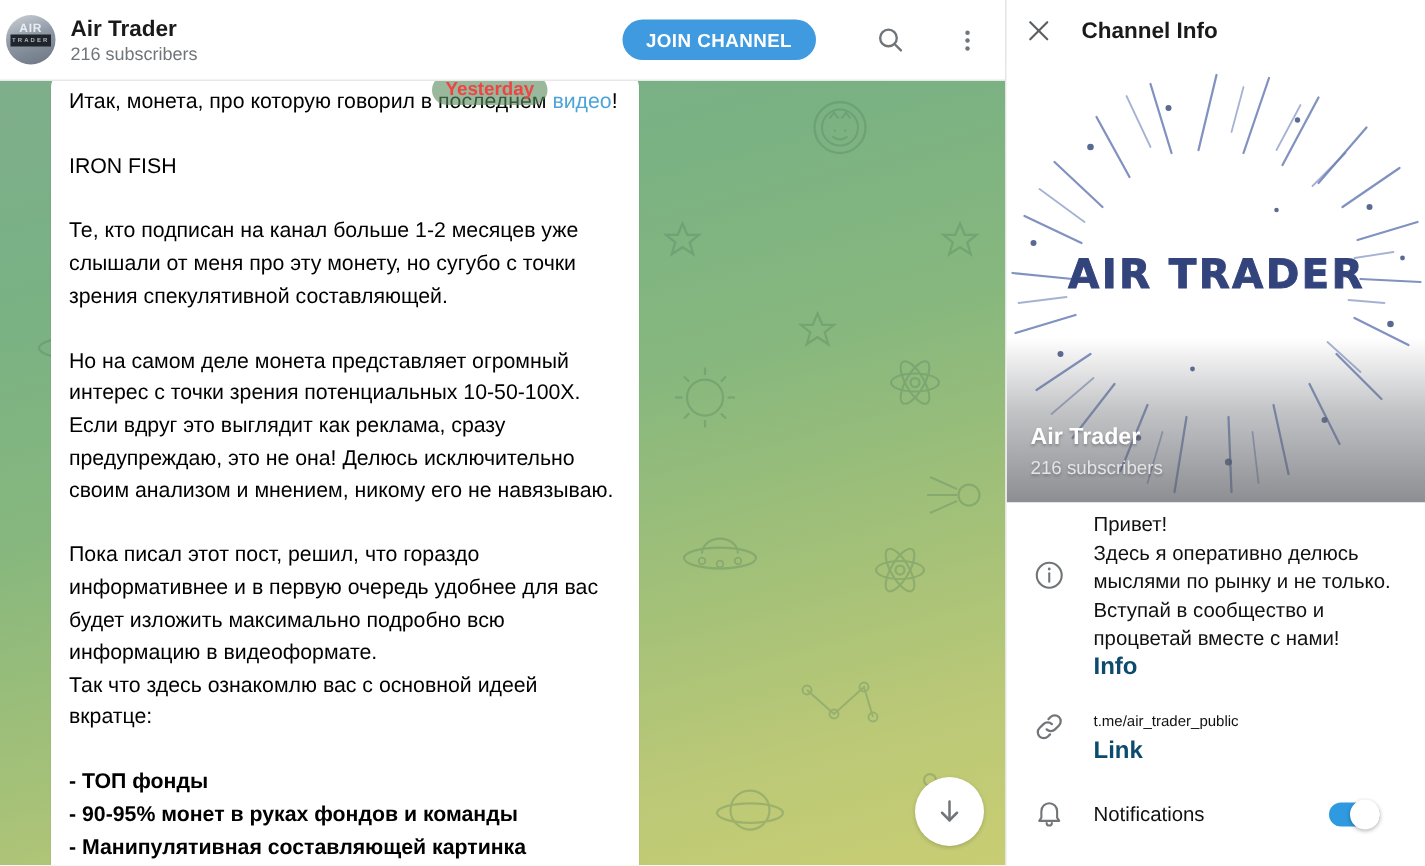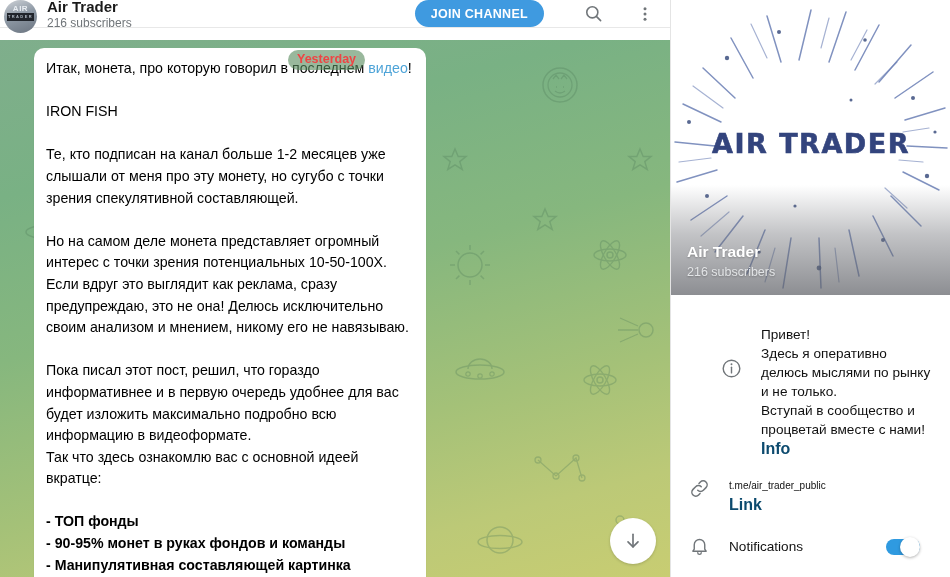--- a/index.html
+++ b/index.html
@@ -15,23 +15,23 @@
   #chat {
     position: relative;
     width: 670px; height: 577px;
     overflow: hidden;
     background: #fff;
   }
 
   
   #chat-header {
     position: absolute; top: 0; left: 0;
-    width: 670px; height: 28px;
+    width: 670px; height: 54px;
     background: #ffffff;
-    display: flex; 
+    display: flex; align-items: center;
     z-index: 40;
     border-bottom: 1px solid #e8e8e8;
   }
   #avatar {
     width: 33px; height: 33px; border-radius: 50%;
     margin-left: 4px; flex: none;
     position: relative; overflow: hidden;
     background: linear-gradient(160deg,#cfd3d8 0%,#8f9aa6 45%,#6b7480 100%);
   }
   #avatar .av-bar {
@@ -147,21 +147,21 @@
     position: absolute; left: 16px; bottom: 16px;
     font-size: 12.5px; color: #e2e4e6;
     text-shadow: 0 1px 2px rgba(0,0,0,.25);
   }
 
   .row { display: flex; padding: 10px 16px 8px 18px; align-items: flex-start; }
   .row-ic { width: 40px; flex: none; display: flex; align-items: center; justify-content: flex-start; padding-top: 2px; }
   .row-body { flex: 1; min-width: 0; }
   .row-main { font-size: 13.6px; line-height: 19px; color: #111; white-space: pre-wrap; }
   .row-sub { font-size: 16px; color: #0c4a6e; margin-top: 1px; font-weight: bold; }
-  #row-info { padding-top: 30px; margin-left: 32px; }
+  #row-info { padding-top: 5px; }
   #row-info .row-ic { align-items: center; padding-top: 0; height: 86px; }
   #row-link .row-main { font-size: 10px; }
   #row-notif { align-items: center; padding: 14px 28px 10px 18px; }
   #row-notif .row-ic { padding-top: 0; }
   #notif-label { font-size: 13.6px; color: #111; flex: 1; }
   #notif-toggle {
     width: 34px; height: 16px; border-radius: 9px;
     background: #2f9ae0; position: relative; flex: none; cursor: pointer;
     margin-right: 2px;
   }
@@ -351,20 +351,29 @@
             <circle cx="12" cy="12" r="2"></circle>
             <circle cx="12" cy="19" r="2"></circle>
           </svg>
         </div>
       </div>
     </div>
   </div>
 
   <div id="panel">
 
+    <div id="panel-header">
+      <div id="close-ic">
+        <svg width="17" height="17" viewBox="0 0 24 24" fill="none" stroke="#5b5f63" stroke-width="2" stroke-linecap="round">
+          <line x1="4" y1="4" x2="20" y2="20"></line>
+          <line x1="20" y1="4" x2="4" y2="20"></line>
+        </svg>
+      </div>
+      <div id="panel-title">Channel Info</div>
+    </div>
 
     <div id="banner">
       <svg class="rays" viewBox="0 0 280 295" preserveAspectRatio="none">
         <g stroke="#6b7fb5" stroke-width="1.5" stroke-linecap="round" fill="none" opacity=".85">
           <line x1="140" y1="10" x2="128" y2="60"></line>
           <line x1="175" y1="12" x2="158" y2="62"></line>
           <line x1="208" y1="25" x2="184" y2="70"></line>
           <line x1="240" y1="45" x2="208" y2="82"></line>
           <line x1="262" y1="72" x2="224" y2="98"></line>
           <line x1="274" y1="108" x2="234" y2="120"></line>

